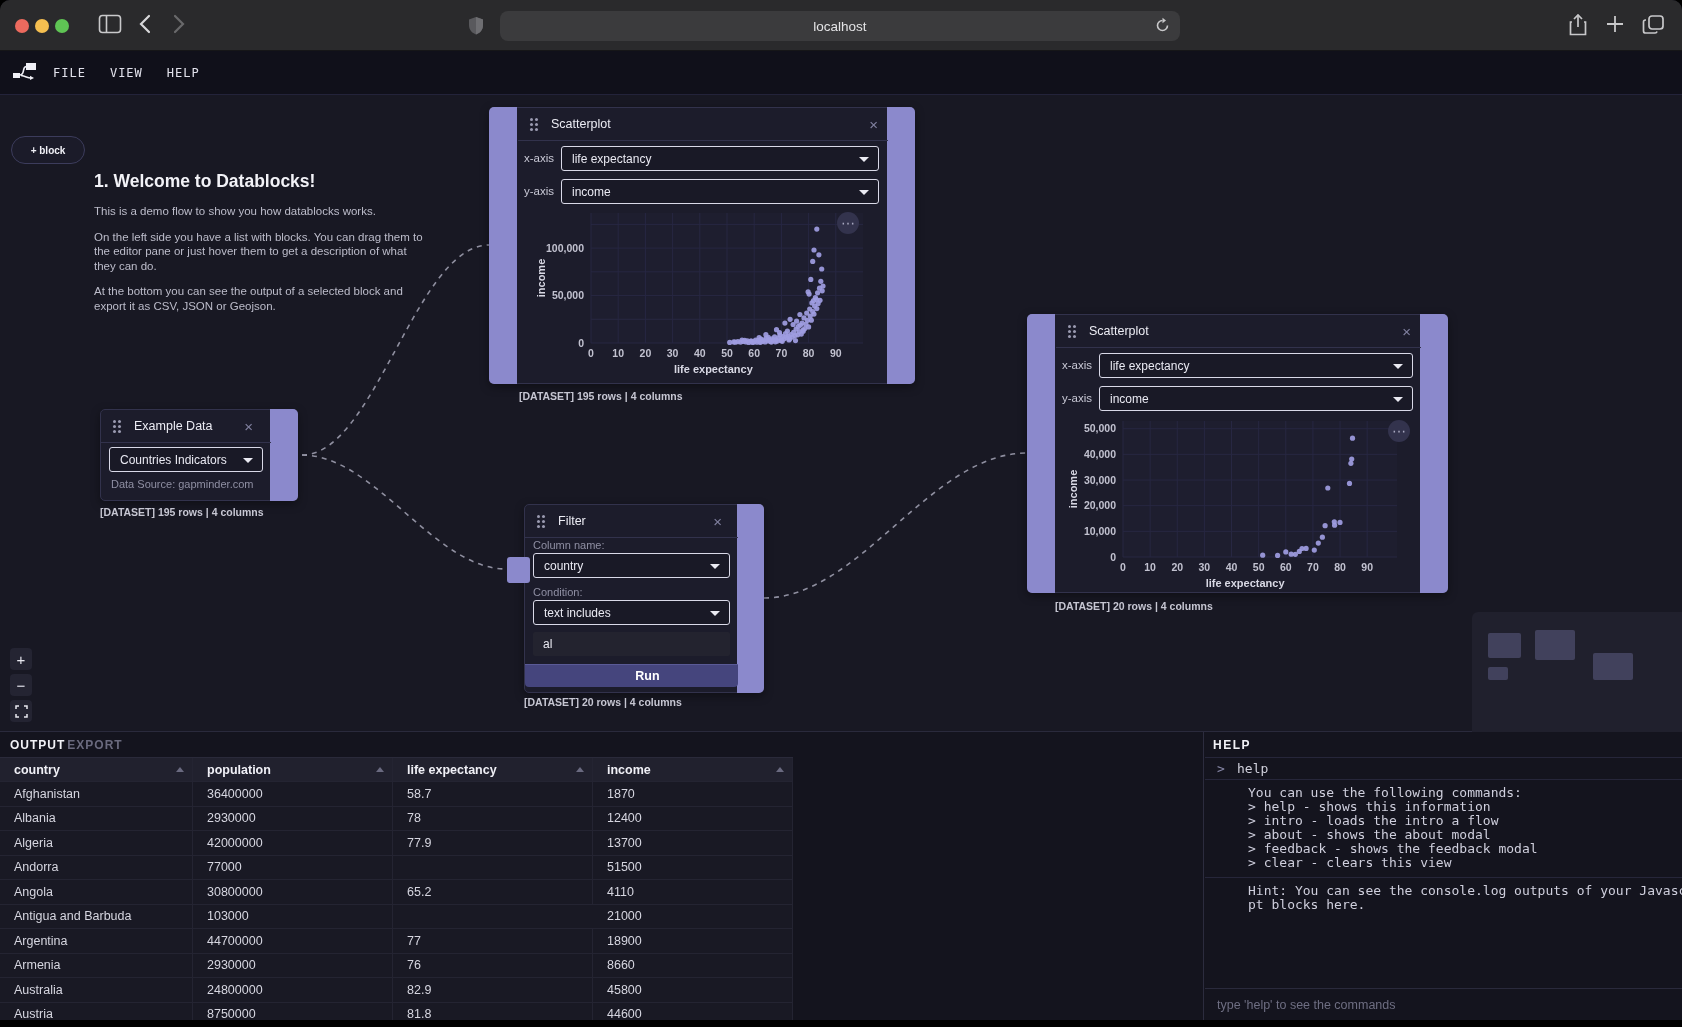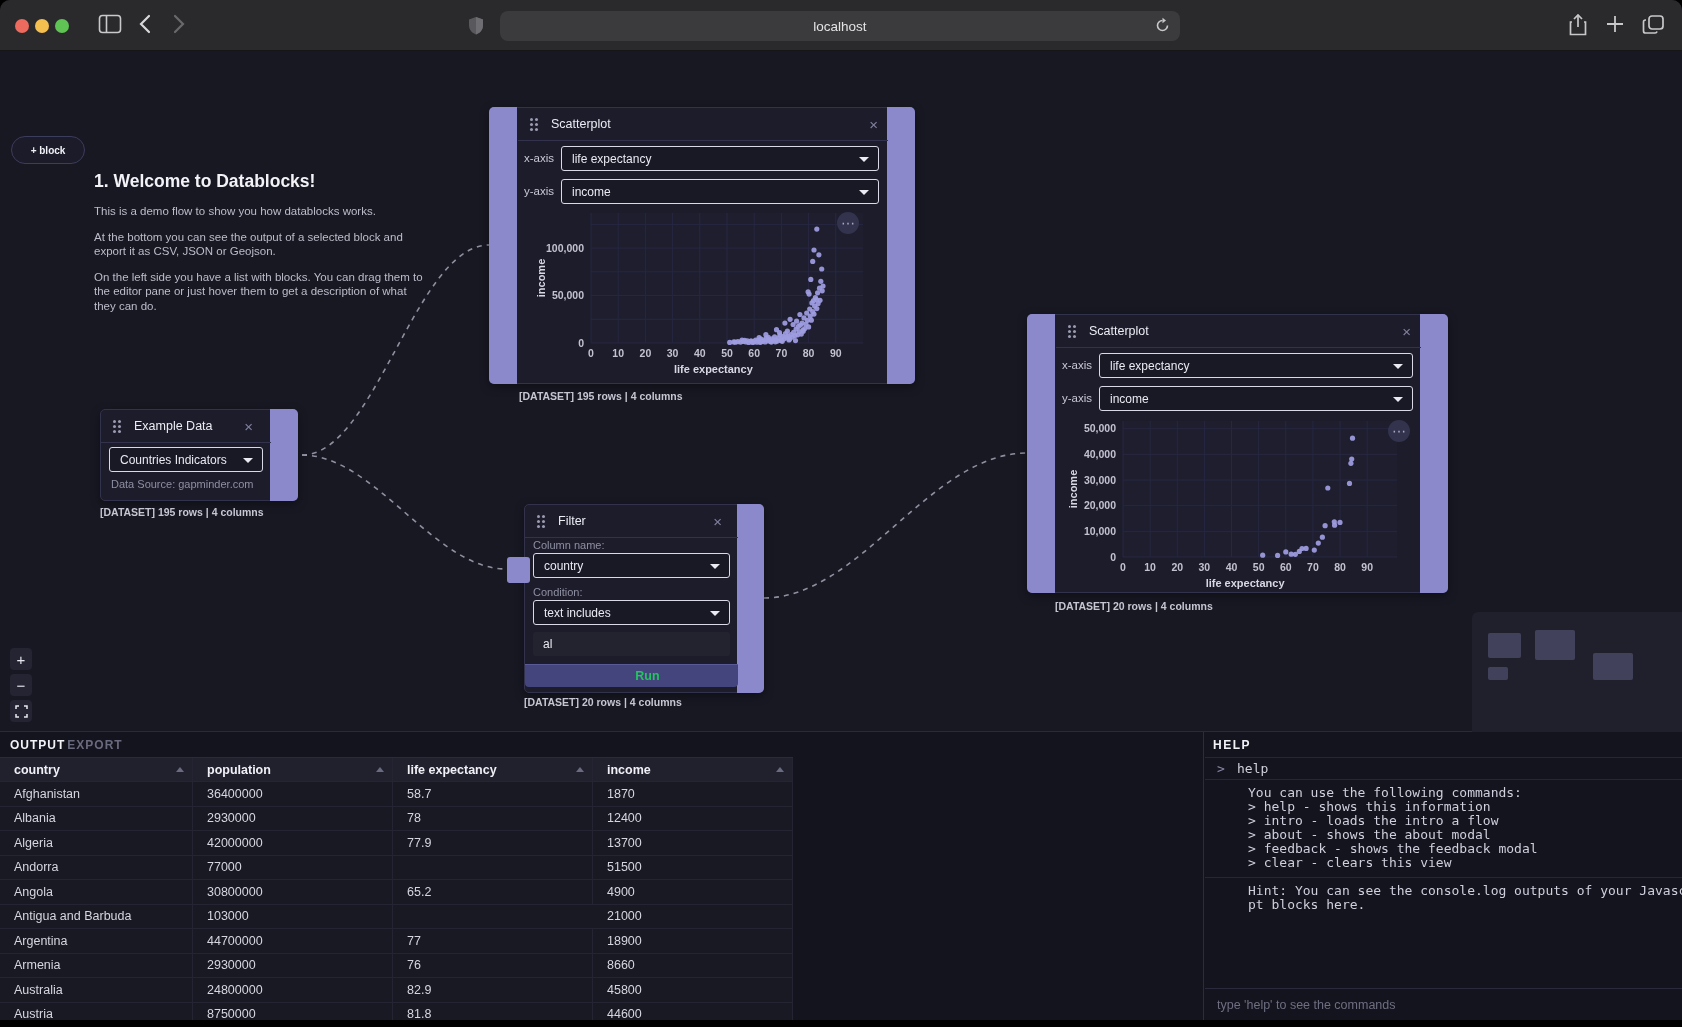--- a/index.html
+++ b/index.html
@@ -43,21 +43,21 @@
        font-size:12px;display:flex;align-items:center;padding:0 24px 0 10px;}
   .sel .chev{position:absolute;right:9px;top:10px;width:0;height:0;border-left:5px solid transparent;
        border-right:5px solid transparent;border-top:5px solid #eaeaf2;}
   .axis-lab{position:absolute;width:44px;text-align:right;color:#c9c9d6;font-size:11.5px;}
   .gray-lab{position:absolute;color:#8f8fa3;font-size:11px;}
   .caption{position:absolute;color:#c6c6d2;font-size:10.5px;font-weight:600;}
   .overflow-btn{position:absolute;width:22px;height:22px;border-radius:50%;background:#33334d;color:#a8a8c0;
        display:flex;align-items:center;justify-content:center;font-size:14px;line-height:1;cursor:pointer;}
   .text-input{position:absolute;background:#23232f;border:none;border-radius:2px;color:#e9e9f2;font-size:12px;
        padding:0 10px;font-family:"Liberation Sans",sans-serif;}
-  .run-btn{position:absolute;background:#45457d;border-top:1px solid #5a5a96;color:#22c55e;font-size:12.5px;font-weight:bold;
+  .run-btn{position:absolute;background:#45457d;border-top:1px solid #5a5a96;color:#ffffff;font-size:12.5px;font-weight:bold;
        display:flex;align-items:center;justify-content:center;border-radius:0 0 4px 4px;cursor:pointer;padding-left:32px;}
   .port-square{position:absolute;width:23px;height:26px;background:#8b89cc;border-radius:3px;}
   svg.scatter text.tick{font-family:"Liberation Sans",sans-serif;font-size:10.5px;font-weight:bold;fill:#c2c2d0;}
   svg.scatter text.axis-label{font-family:"Liberation Sans",sans-serif;font-size:11px;font-weight:bold;fill:#d8d8e4;}
   
   .zoom-btn{position:absolute;left:10px;width:22px;height:22px;background:#242432;border-radius:4px;color:#e8e8f0;
        display:flex;align-items:center;justify-content:center;font-size:15px;cursor:pointer;}
   .minimap{position:absolute;left:1472px;top:517px;width:210px;height:120px;background:#20202d;border-radius:6px 0 0 0;}
   .minimap .mm-block{position:absolute;background:#41415c;border-radius:2px;}
   
@@ -142,36 +142,50 @@
         </svg>
     </span>
     <span class="winbtn" style="left:1642px;top:14px;">
       <svg width="24" height="22" viewBox="0 0 24 22">
           <rect x="7" y="2" width="14" height="13" rx="3" fill="none" stroke="#c8c8ca" stroke-width="1.7"></rect>
           <path d="M4 6 H3.5 A2 2 0 0 0 1.5 8 V17 A2 2 0 0 0 3.5 19 H13 A2 2 0 0 0 15 17.5" fill="none" stroke="#c8c8ca" stroke-width="1.7"></path>
         </svg>
     </span>
   </div>
 
+  <div class="menubar">
+    <span class="logo">
+      <svg width="24" height="18" viewBox="0 0 24 18">
+          <rect x="0" y="11" width="7" height="5" fill="#f0f0f6"></rect>
+          <rect x="13" y="1" width="10" height="7" fill="#f0f0f6"></rect>
+          <path d="M7 13 C12 13 9 5 13 4.5" fill="none" stroke="#f0f0f6" stroke-width="1.6"></path>
+          <path d="M8 13.5 C13 14 14 16 18 16" fill="none" stroke="#f0f0f6" stroke-width="1.6"></path>
+          <path d="M17 13.8 L21 16 L17 18 Z" fill="#f0f0f6"></path>
+        </svg>
+    </span>
+    <span class="menu-item">FILE</span>
+    <span class="menu-item">VIEW</span>
+    <span class="menu-item">HELP</span>
+  </div>
 
   <div class="canvas">
 
     <svg class="edges">
       <path d="M302 360 C 375 360, 416 150, 489 150"></path>
       <path d="M302 360 C 375 360, 434 474, 506 474"></path>
       <path d="M764 503 C 860 503, 930 358, 1027 358"></path>
     </svg>
 
     <button class="add-block">+ block</button>
 
     <div class="welcome">
       <h1>1. Welcome to Datablocks!</h1>
       <p>This is a demo flow to show you how datablocks works.</p>
+      <p>On the left side you have a list with blocks. You can drag them to the editor pane or just hover them to get a description of what they can do.</p>
       <p>At the bottom you can see the output of a selected block and export it as CSV, JSON or Geojson.</p>
-      <p>On the left side you have a list with blocks. You can drag them to the editor pane or just hover them to get a description of what they can do.</p>
     </div>
 
     <div class="node" style="left:489px;top:12px;width:426px;height:277px;">
       <div class="strip left"></div>
       <div class="strip right"></div>
       <div class="node-header" style="left:28px;width:370px;">
         <span class="drag-dots"></span>
         <span class="node-title">Scatterplot</span>
         <span class="node-close">×</span>
       </div>
@@ -499,21 +513,21 @@
           <div class="trow">
             <div class="tcell" style="width: 193px;">Andorra</div>
             <div class="tcell" style="width: 200px;">77000</div>
             <div class="tcell" style="width: 200px;"></div>
             <div class="tcell" style="width: 200px;">51500</div>
           </div>
           <div class="trow">
             <div class="tcell" style="width: 193px;">Angola</div>
             <div class="tcell" style="width: 200px;">30800000</div>
             <div class="tcell" style="width: 200px;">65.2</div>
-            <div class="tcell" style="width: 200px;">4900</div>
+            <div class="tcell" style="width: 200px;">4110</div>
           </div>
           <div class="trow">
             <div class="tcell" style="width: 193px;">Antigua and Barbuda</div>
             <div class="tcell" style="width: 200px;">103000</div>
             <div class="tcell" style="width: 200px; margin-top: 44px;">77.6</div>
             <div class="tcell" style="width: 200px;">21000</div>
           </div>
           <div class="trow">
             <div class="tcell" style="width: 193px;">Argentina</div>
             <div class="tcell" style="width: 200px;">44700000</div>

